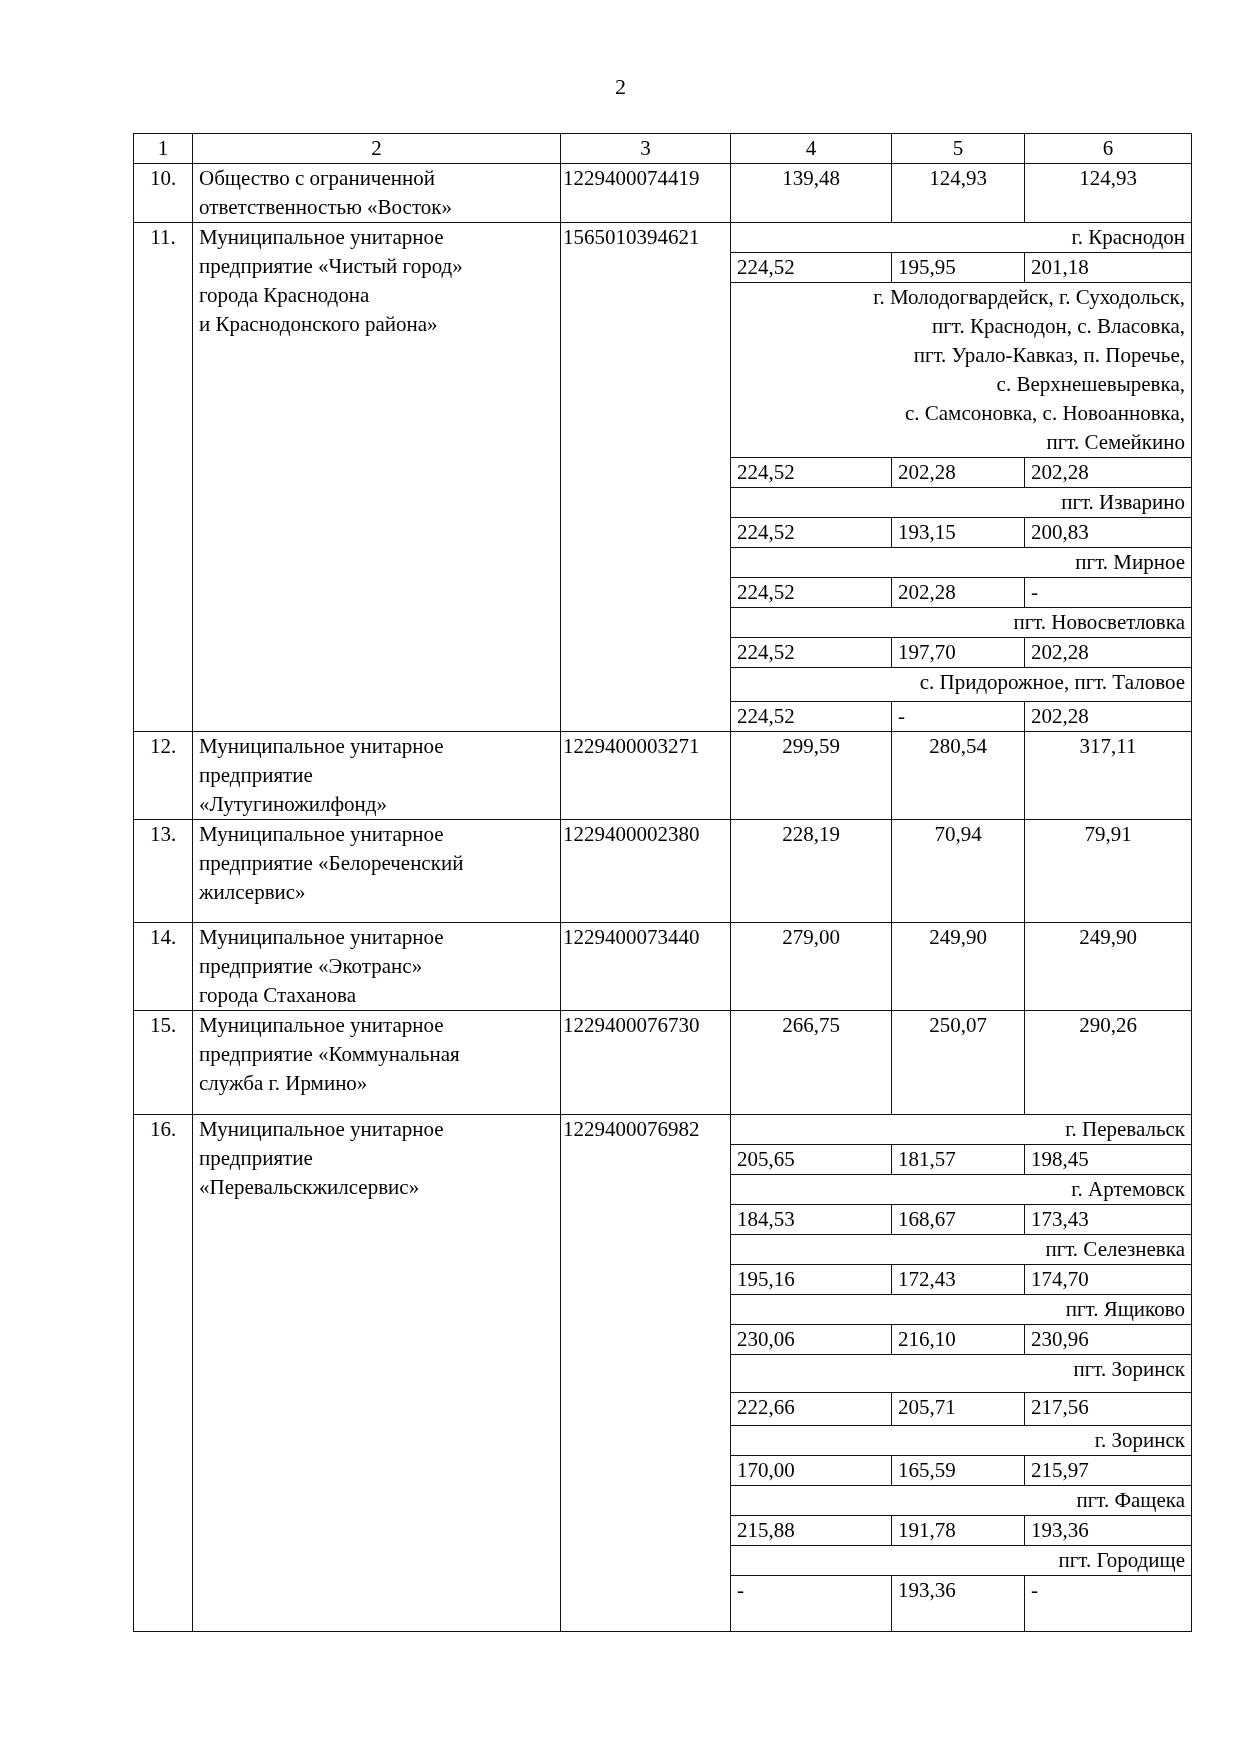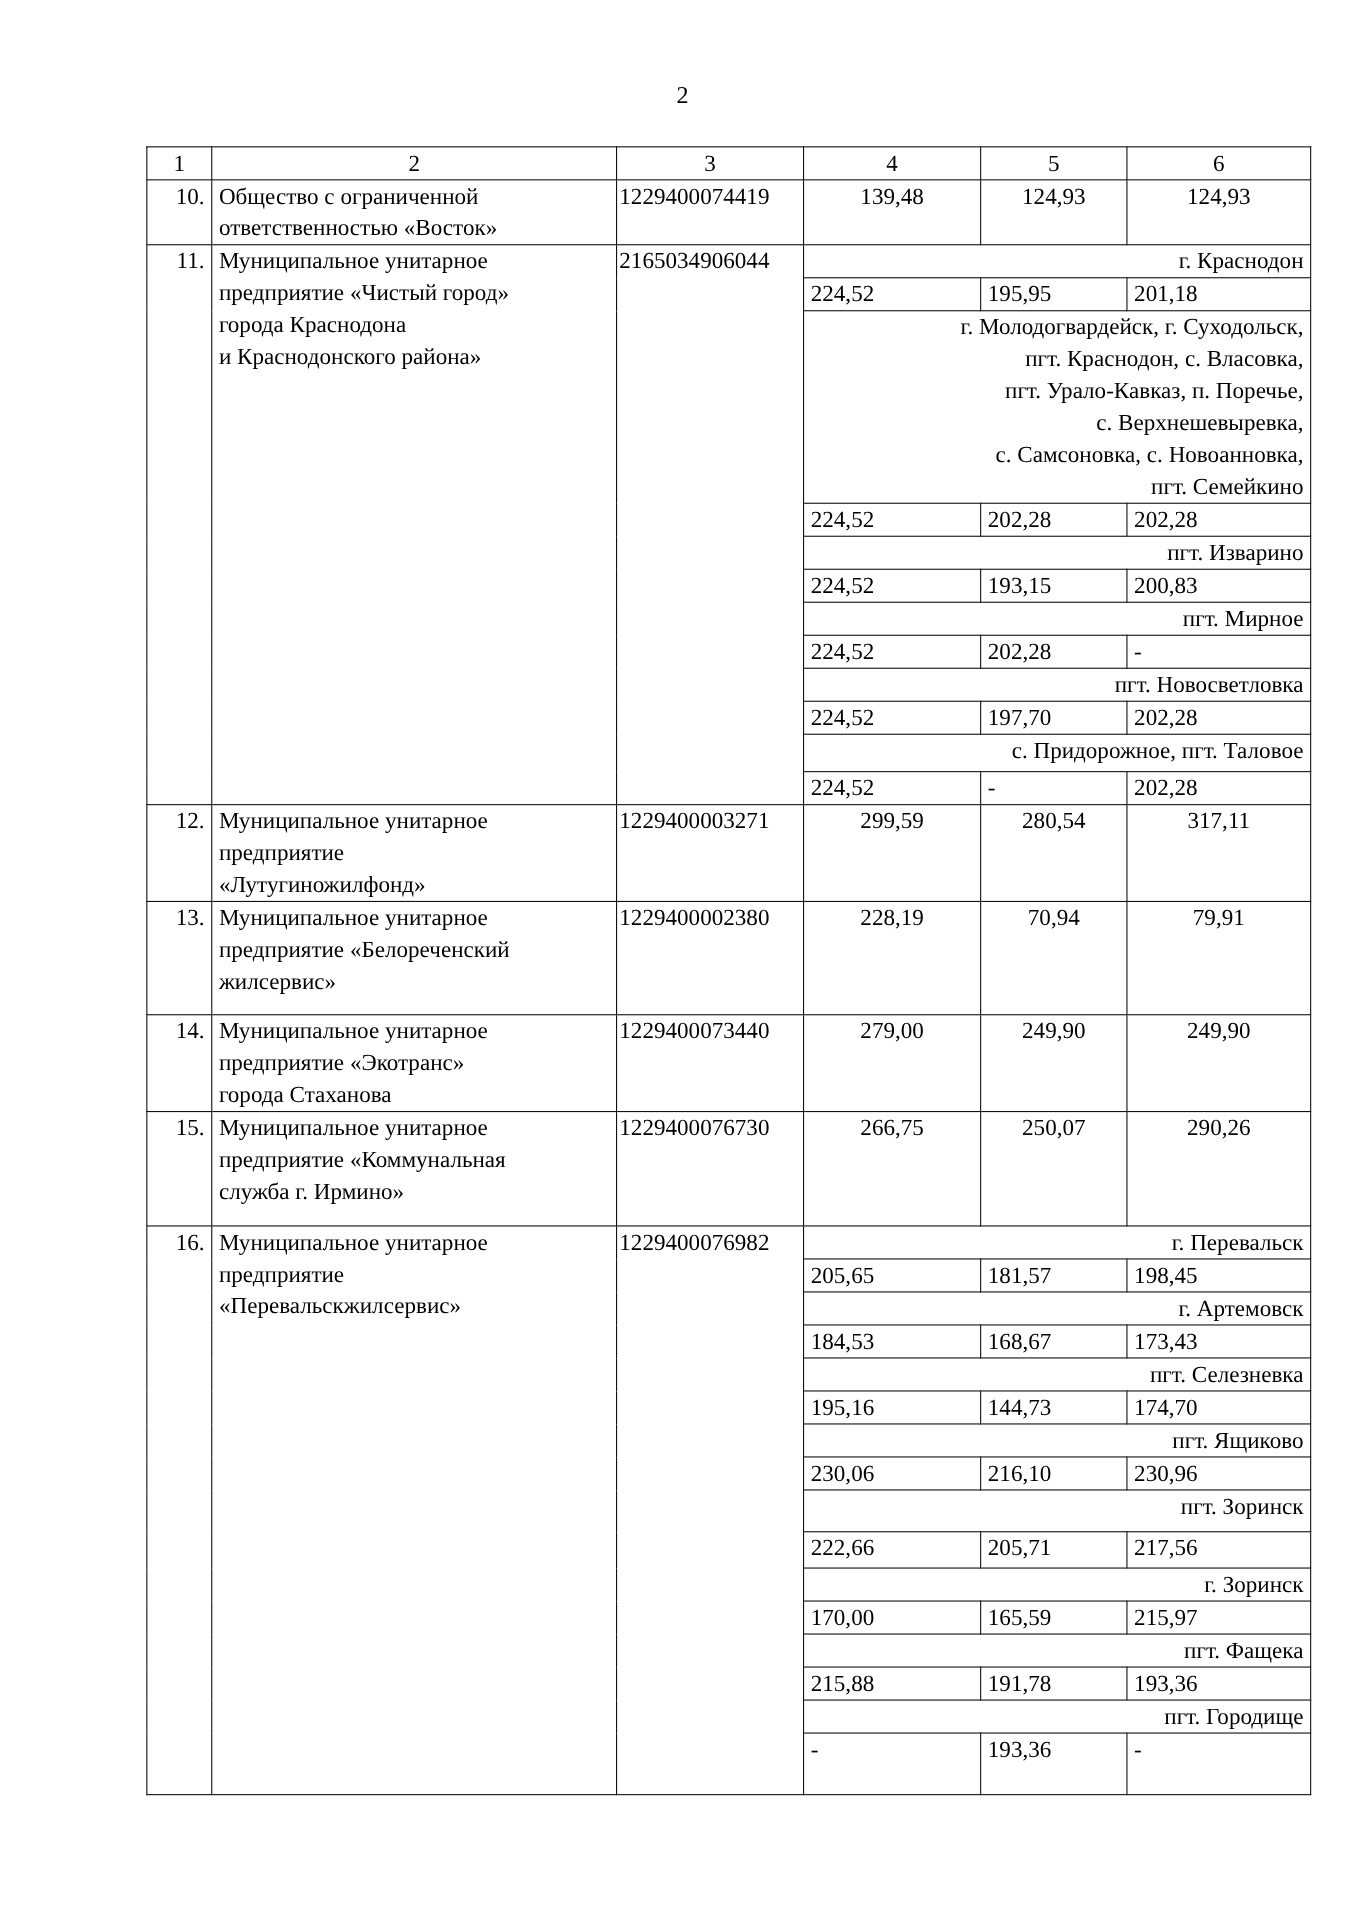--- a/index.html
+++ b/index.html
@@ -1,20 +1,20 @@
 <!DOCTYPE html>
 <html><head>
 <meta charset="utf-8">
 <style>
   html, body { margin: 0; padding: 0; background: #ffffff; }
   body { width: 1241px; height: 1755px; position: relative; font-family: "Liberation Serif", serif; color: #000; }
   .page-num { position: absolute; top: 74px; left: 0; width: 1241px; text-align: center; font-size: 22px; }
   table.main { position: absolute; left: 133px; top: 133px; border-collapse: collapse; table-layout: fixed; font-size: 21px; line-height: 29px; }
   table.main td { border: 1.5px solid #111; vertical-align: top; padding: 0 6px; }
-  td.c1 { width: 46px; text-align: right; }
+  td.c1 { width: 46px; text-align: center; }
   td.c2 { width: 355px; }
   td.c3 { width: 165px; text-align: left; padding: 0 2px !important; }
   td.c4 { width: 148px; text-align: center; }
   td.c5 { width: 120px; text-align: center; }
   td.c6 { width: 154px; text-align: center; }
   td.hdr { text-align: center; }
   td.loc { text-align: right; }
   td.sub { }
 </style>
 </head>
@@ -38,21 +38,21 @@
     <td class="c2"><span>Общество с ограниченной</span><br><span>ответственностью «Восток»</span></td>
     <td class="c3">1229400074419</td>
     <td class="c4">139,48</td>
     <td class="c5">124,93</td>
     <td class="c6">124,93</td>
   </tr>
 
   <tr style="height:28px">
     <td class="c1" rowspan="12">11.</td>
     <td class="c2" rowspan="12"><span>Муниципальное унитарное</span><br><span>предприятие «Чистый город»</span><br><span>города Краснодона</span><br><span>и Краснодонского района»</span></td>
-    <td class="c3" rowspan="12">2165034906044</td>
+    <td class="c3" rowspan="12">1565010394621</td>
     <td colspan="3" class="loc">г. Краснодон</td>
   </tr>
   <tr>
         <td class="sub">224,52</td>
         <td class="sub">195,95</td>
         <td class="sub">201,18</td>
       </tr>
   <tr>
         <td colspan="3" class="loc"><span>г. Молодогвардейск, г. Суходольск,</span><br><span>пгт. Краснодон, с. Власовка,</span><br><span>пгт. Урало-Кавказ, п. Поречье,</span><br><span>с. Верхнешевыревка,</span><br><span>с. Самсоновка, с. Новоанновка,</span><br><span>пгт. Семейкино</span></td>
       </tr>
@@ -147,21 +147,21 @@
   <tr>
         <td class="sub">184,53</td>
         <td class="sub">168,67</td>
         <td class="sub">173,43</td>
       </tr>
   <tr>
         <td colspan="3" class="loc">пгт. Селезневка</td>
       </tr>
   <tr>
         <td class="sub">195,16</td>
-        <td class="sub">144,73</td>
+        <td class="sub">172,43</td>
         <td class="sub">174,70</td>
       </tr>
   <tr>
         <td colspan="3" class="loc">пгт. Ящиково</td>
       </tr>
   <tr>
         <td class="sub">230,06</td>
         <td class="sub">216,10</td>
         <td class="sub">230,96</td>
       </tr>

